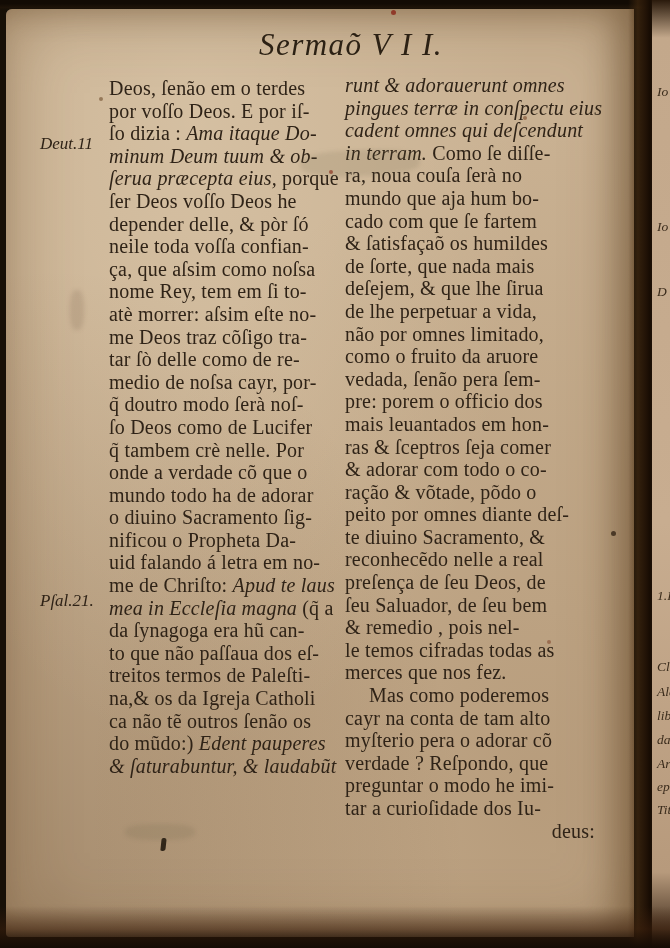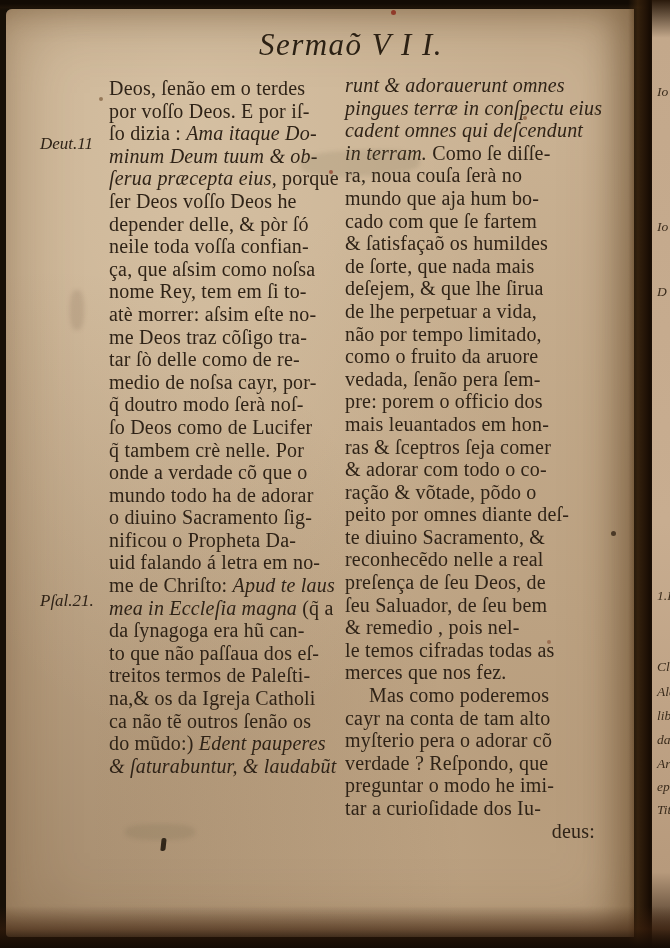--- a/index.html
+++ b/index.html
@@ -129,21 +129,21 @@
     <div class="line"><span class="it">pingues terræ in conſpectu eius</span></div>
     <div class="line"><span class="it">cadent omnes qui deſcendunt</span></div>
     <div class="line"><span class="it">in terram.</span><span> Como ſe diſſe-</span></div>
     <div class="line"><span>ra, noua couſa ſerà no</span></div>
     <div class="line"><span>mundo que aja hum bo-</span></div>
     <div class="line"><span>cado com que ſe fartem</span></div>
     <div class="line"><span>&amp; ſatisfaçaõ os humildes</span></div>
     <div class="line"><span>de ſorte, que nada mais</span></div>
     <div class="line"><span>deſejem, &amp; que lhe ſirua</span></div>
     <div class="line"><span>de lhe perpetuar a vida,</span></div>
-    <div class="line"><span>não por tempo limitado,</span></div>
+    <div class="line"><span>não por omnes limitado,</span></div>
     <div class="line"><span>como o fruito da aruore</span></div>
     <div class="line"><span>vedada, ſenão pera ſem-</span></div>
     <div class="line"><span>pre: porem o officio dos</span></div>
     <div class="line"><span>mais leuantados em hon-</span></div>
     <div class="line"><span>ras &amp; ſceptros ſeja comer</span></div>
     <div class="line"><span>&amp; adorar com todo o co-</span></div>
     <div class="line"><span>ração &amp; võtade, põdo o</span></div>
     <div class="line"><span>peito por omnes diante deſ-</span></div>
     <div class="line"><span>te diuino Sacramento, &amp;</span></div>
     <div class="line"><span>reconhecẽdo nelle a real</span></div>

